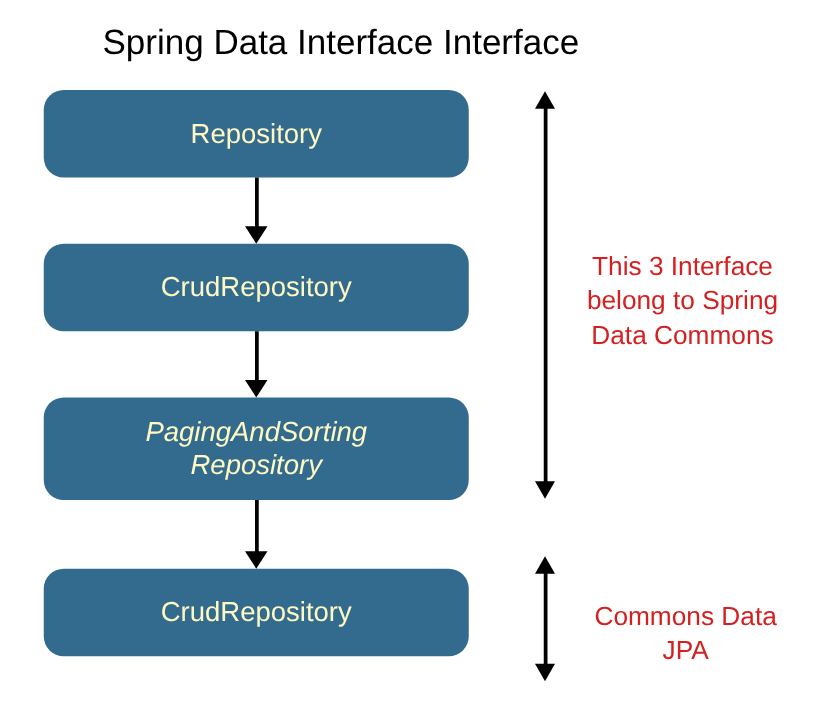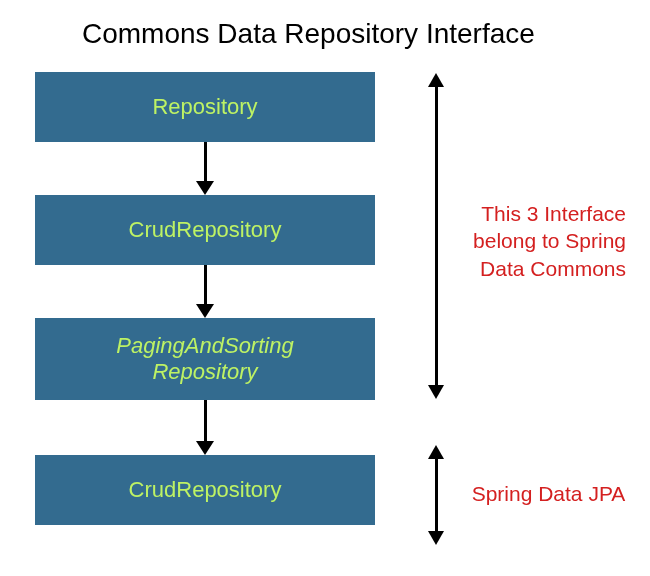--- a/index.html
+++ b/index.html
@@ -17,27 +17,28 @@
       font-size: 28px;
       font-weight: 400;
       color: #000;
     }
     .box {
       position: absolute;
       left: 35px;
       width: 340px;
       height: 70px;
       background: #336b8f;
-      color: #bef264;
+      color: #fef9c3;
       display: flex;
       align-items: center;
       justify-content: center;
       font-size: 22px;
       text-align: center;
       line-height: 1.2;
+      border-radius: 16px;
     }
     .box-tall {
       height: 82px;
     }
     .conn-arrow {
       position: absolute;
       left: 200px;
       width: 10px;
     }
     .conn-line {
@@ -88,21 +89,21 @@
       position: absolute;
       color: #d42020;
       font-size: 21px;
       text-align: center;
       line-height: 1.3;
     }
   </style>
 </head>
 <body>
 
-<div class="title">Commons Data Repository Interface</div>
+<div class="title">Spring Data Interface Interface</div>
 
 <div class="box" style="top:72px;">Repository</div>
 <div class="box" style="top:195px;">CrudRepository</div>
 <div class="box box-tall" style="top:318px;font-style:italic;">PagingAndSorting<br>Repository</div>
 <div class="box" style="top:455px;">CrudRepository</div>
 
 <div class="conn-arrow" style="top:142px;">
   <div class="conn-line" style="height:40px;"></div>
   <div class="conn-head" style="top:39px;"></div>
 </div>
@@ -120,14 +121,14 @@
   <div class="vline" style="top:12px; height:300px;"></div>
   <div class="head-down" style="top:311px;"></div>
 </div>
 
 <div class="arrow2" style="left:428px; top:446px;">
   <div class="head-up"></div>
   <div class="vline" style="top:12px; height:74px;"></div>
   <div class="head-down" style="top:85px;"></div>
 </div>
 
-<div class="annot" style="left:466px; top:200px; width:160px;text-align:right;">This 3 Interface<br>belong to Spring<br>Data Commons</div>
-<div class="annot" style="left:466px; top:480px; width:165px;">Spring Data JPA</div>
+<div class="annot" style="left:466px; top:200px; width:160px;">This 3 Interface<br>belong to Spring<br>Data Commons</div>
+<div class="annot" style="left:466px; top:480px; width:165px;">Commons Data JPA</div>
 
 </body></html>

